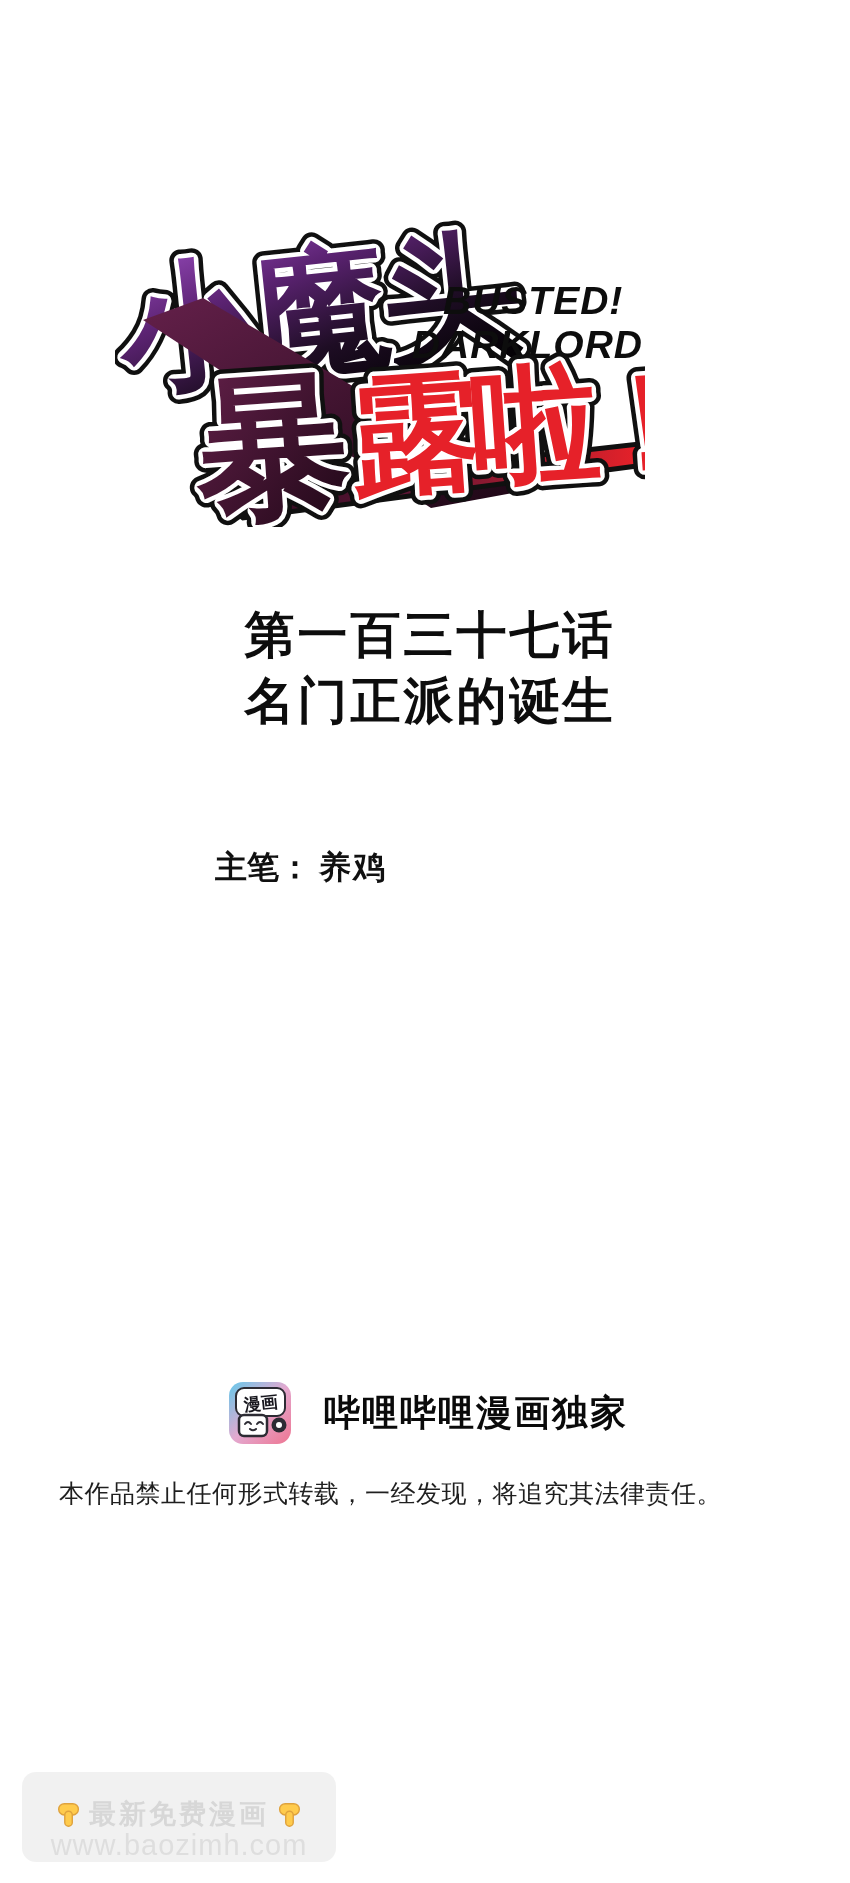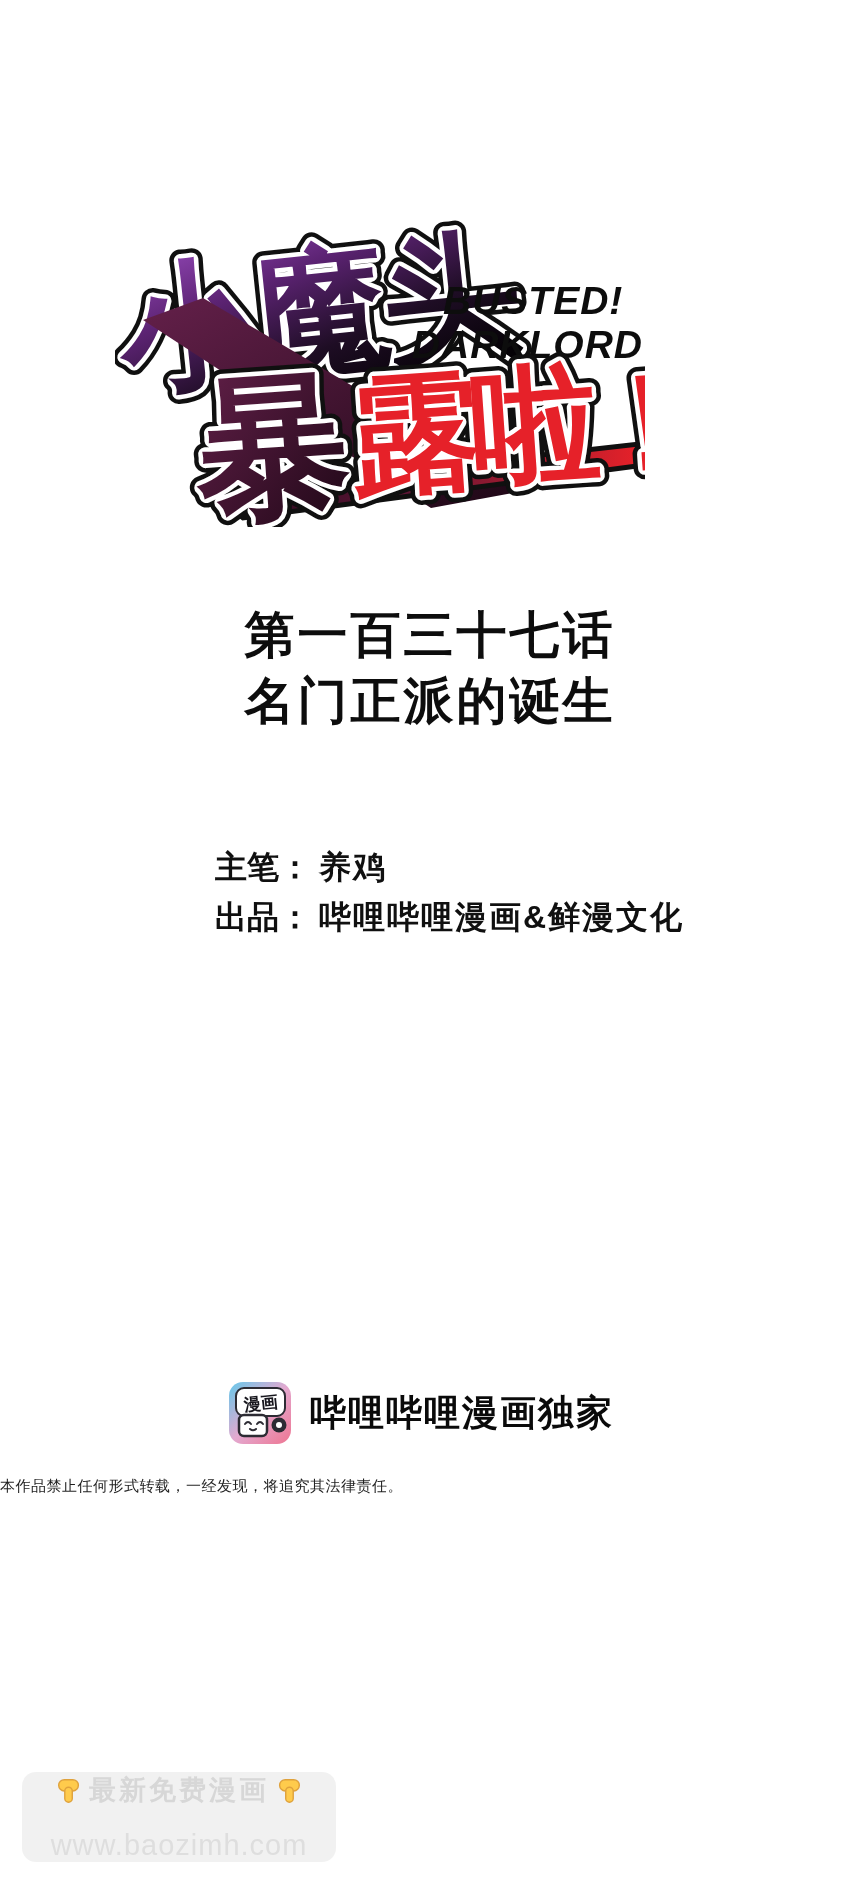--- a/index.html
+++ b/index.html
@@ -28,33 +28,33 @@
 
   
   .credits{position:absolute;left:215px;top:842px;font-size:32px;font-weight:600;color:#101010;}
   .credit-row{display:block;height:50px;line-height:50px;white-space:nowrap;}
   .credit-sep{margin-right:8px;}
   .credit-value{letter-spacing:2px;margin-top:35px;}
 
   
   .publisher{position:absolute;left:228px;top:1381px;display:flex;align-items:center;}
   .app-icon{width:64px;height:64px;flex:0 0 auto;}
-  .publisher-label{margin-left:18px;font-size:36px;font-weight:900;color:#0a0a0a;letter-spacing:2px;}
+  .publisher-label{margin-left:32px;font-size:36px;font-weight:900;color:#0a0a0a;letter-spacing:2px;}
 
   
   .disclaimer{
-    position:absolute;top:1477px;left:0;width:722px;text-align:left;
-    font-size:15px;font-weight:500;color:#1f1f1f;letter-spacing:0.5px;
+    position:absolute;top:1477px;left:0;width:722px;text-align:right;
+    font-size:25px;font-weight:500;color:#1f1f1f;letter-spacing:0.5px;
   }
 
   
   .watermark{
     position:absolute;left:22px;top:1772px;width:314px;height:90px;
     background:rgba(240,240,240,0.92);border-radius:14px;
-    display:flex;flex-direction:column;align-items:center;justify-content:space-between;
+    display:flex;flex-direction:column;align-items:center;justify-content:flex-end;
   }
   .wm-line1{display:flex;align-items:center;gap:5px;color:#d7d7d7;font-size:27px;font-weight:700;letter-spacing:3px;}
   .wm-hand{width:30px;height:30px;display:inline-block;}
   .wm-hand.flip{transform:scaleX(-1);}
   .wm-line2{color:#dedede;font-size:29px;font-weight:500;letter-spacing:1px;margin-top:-3px;}
 </style>
 </head>
 <body>
 
 <div class="page">
@@ -105,21 +105,20 @@
   </div>
 
   <div class="credits">
     <div class="credit-row"><span class="credit-label">主笔</span><span class="credit-sep">：</span><span class="credit-value">养鸡</span></div>
 
 
 
 
 
 
-    <div class="credit-row"><span class="credit-label">出品</span><span class="credit-sep">：</span><span class="credit-value">哔哩哔哩漫画&amp;鲜漫文化</span></div>
   </div>
 
   <div class="publisher">
     <svg class="app-icon" viewBox="0 0 64 64" aria-hidden="true">
       <defs>
         <linearGradient id="gApp" x1="0" y1="0" x2="1" y2="1">
           <stop offset="0" stop-color="#65c8ea"></stop>
           <stop offset="0.5" stop-color="#e3a9d0"></stop>
           <stop offset="1" stop-color="#ee7591"></stop>
         </linearGradient>

